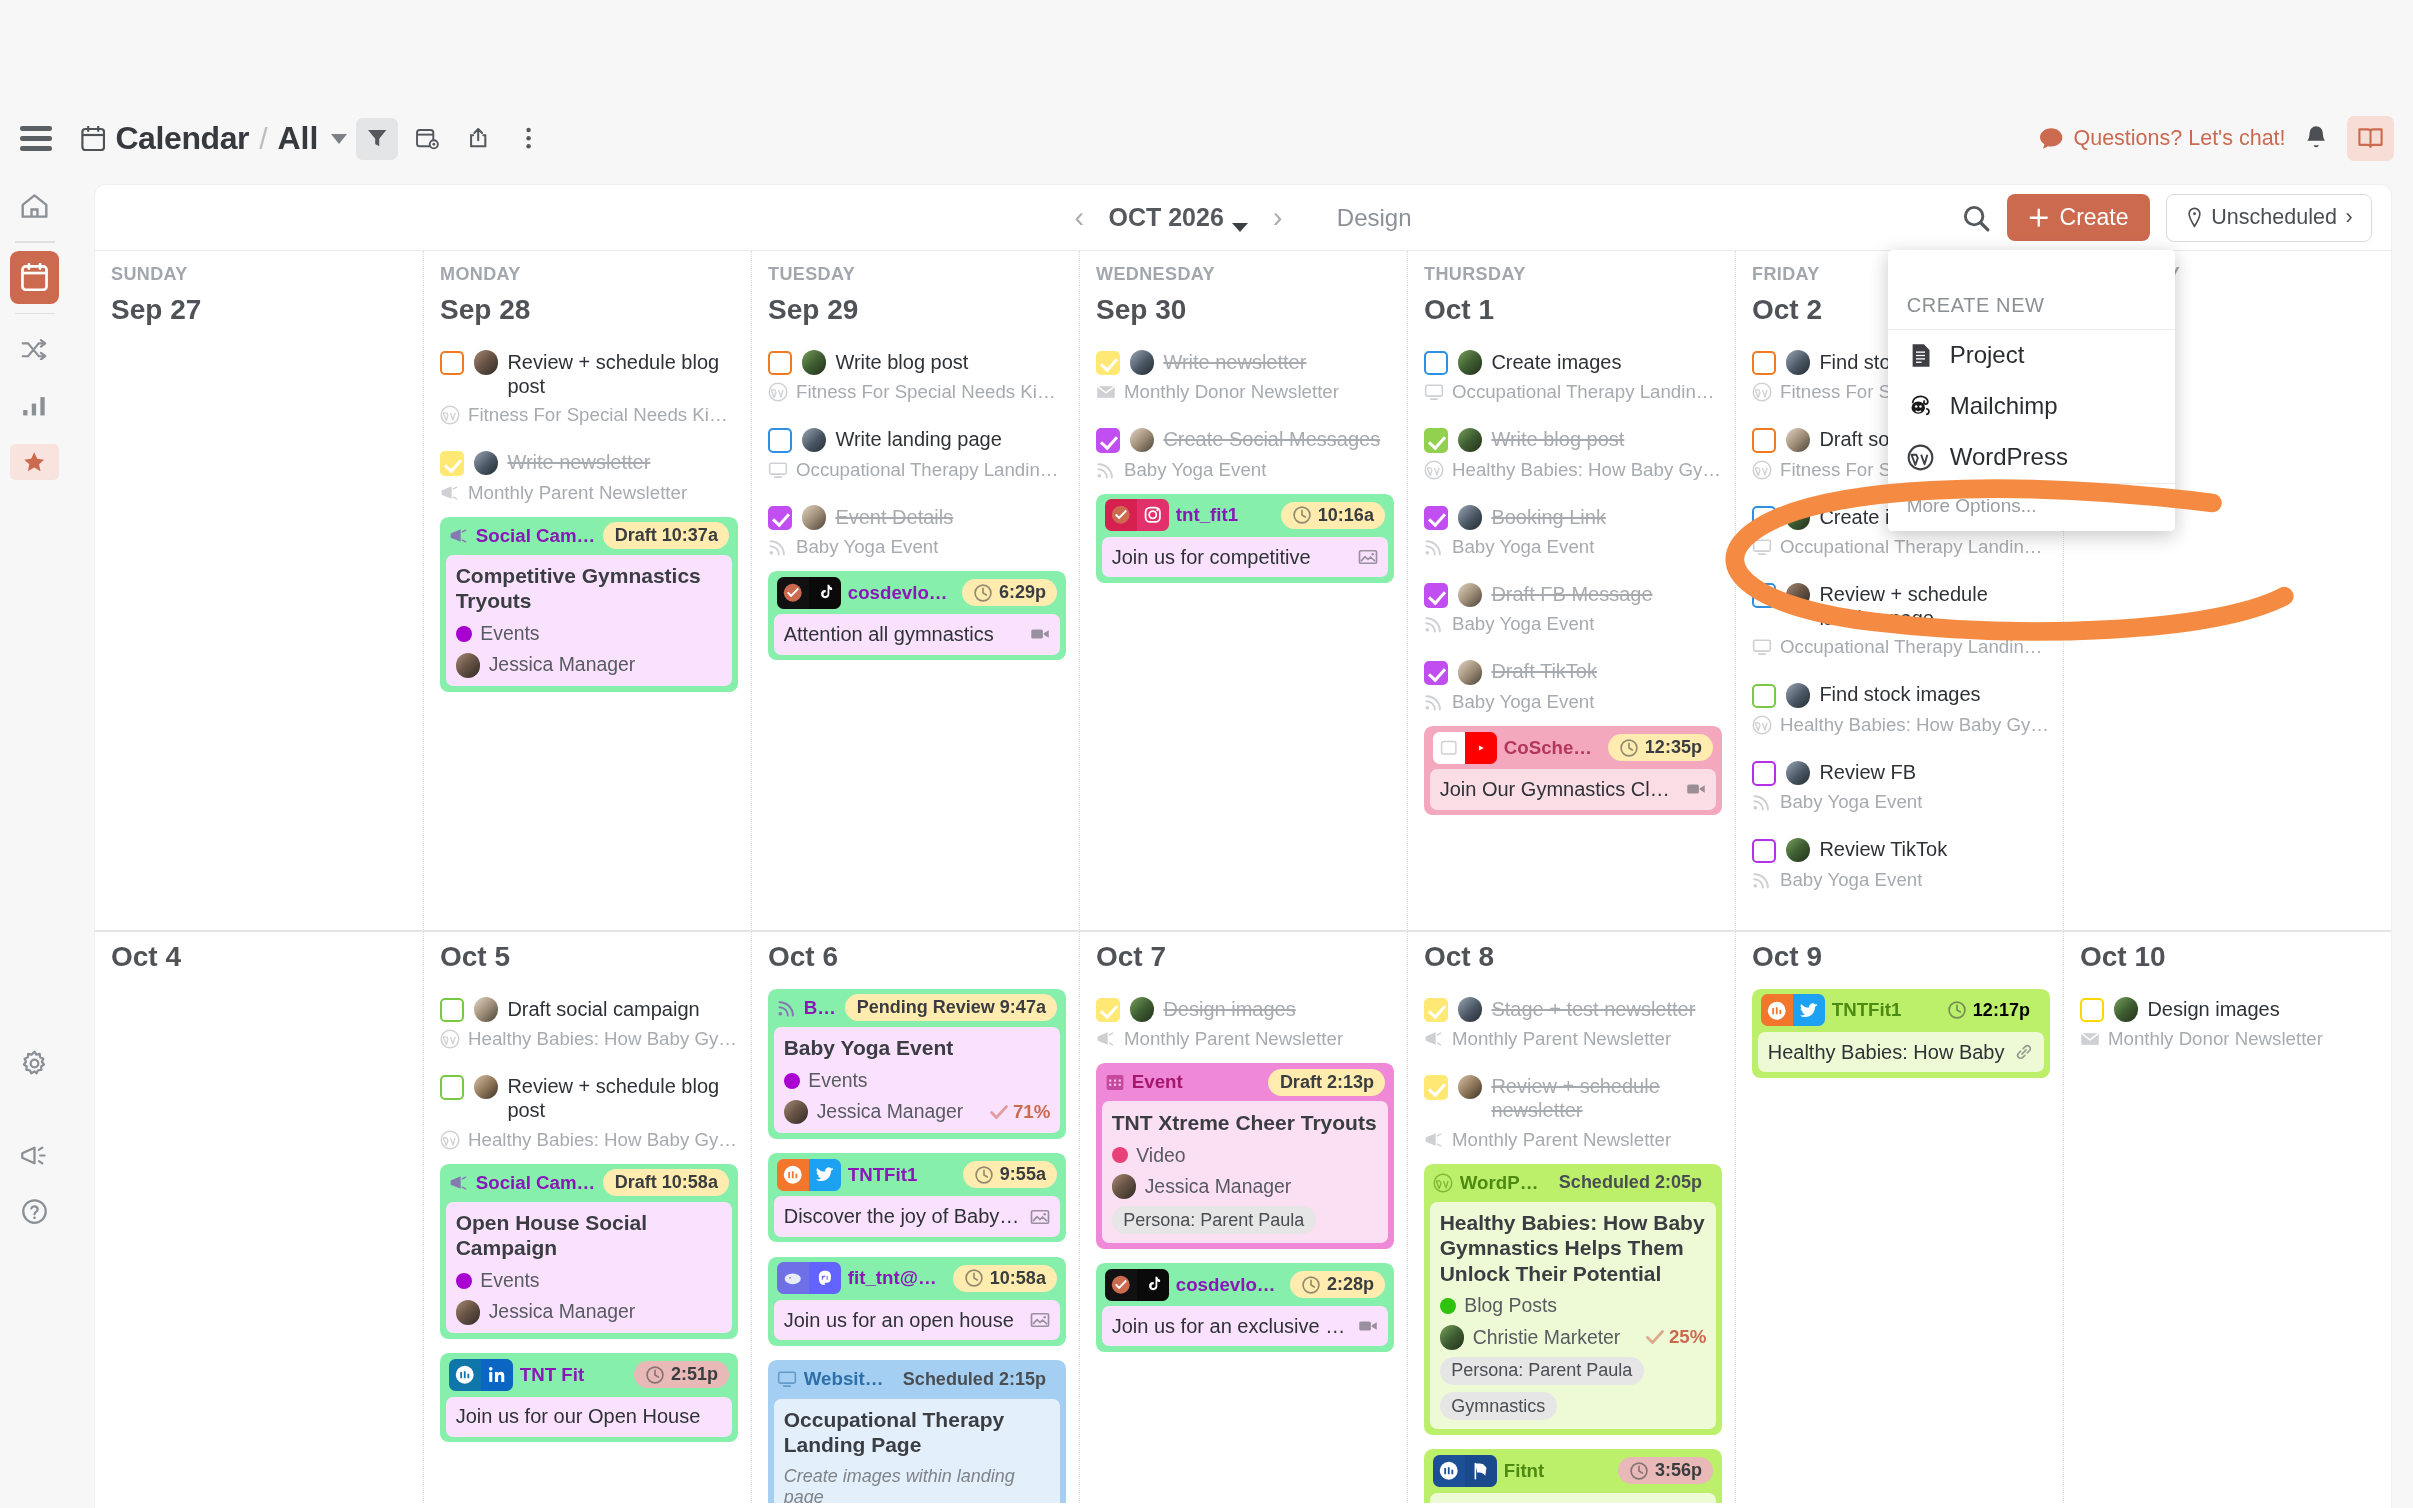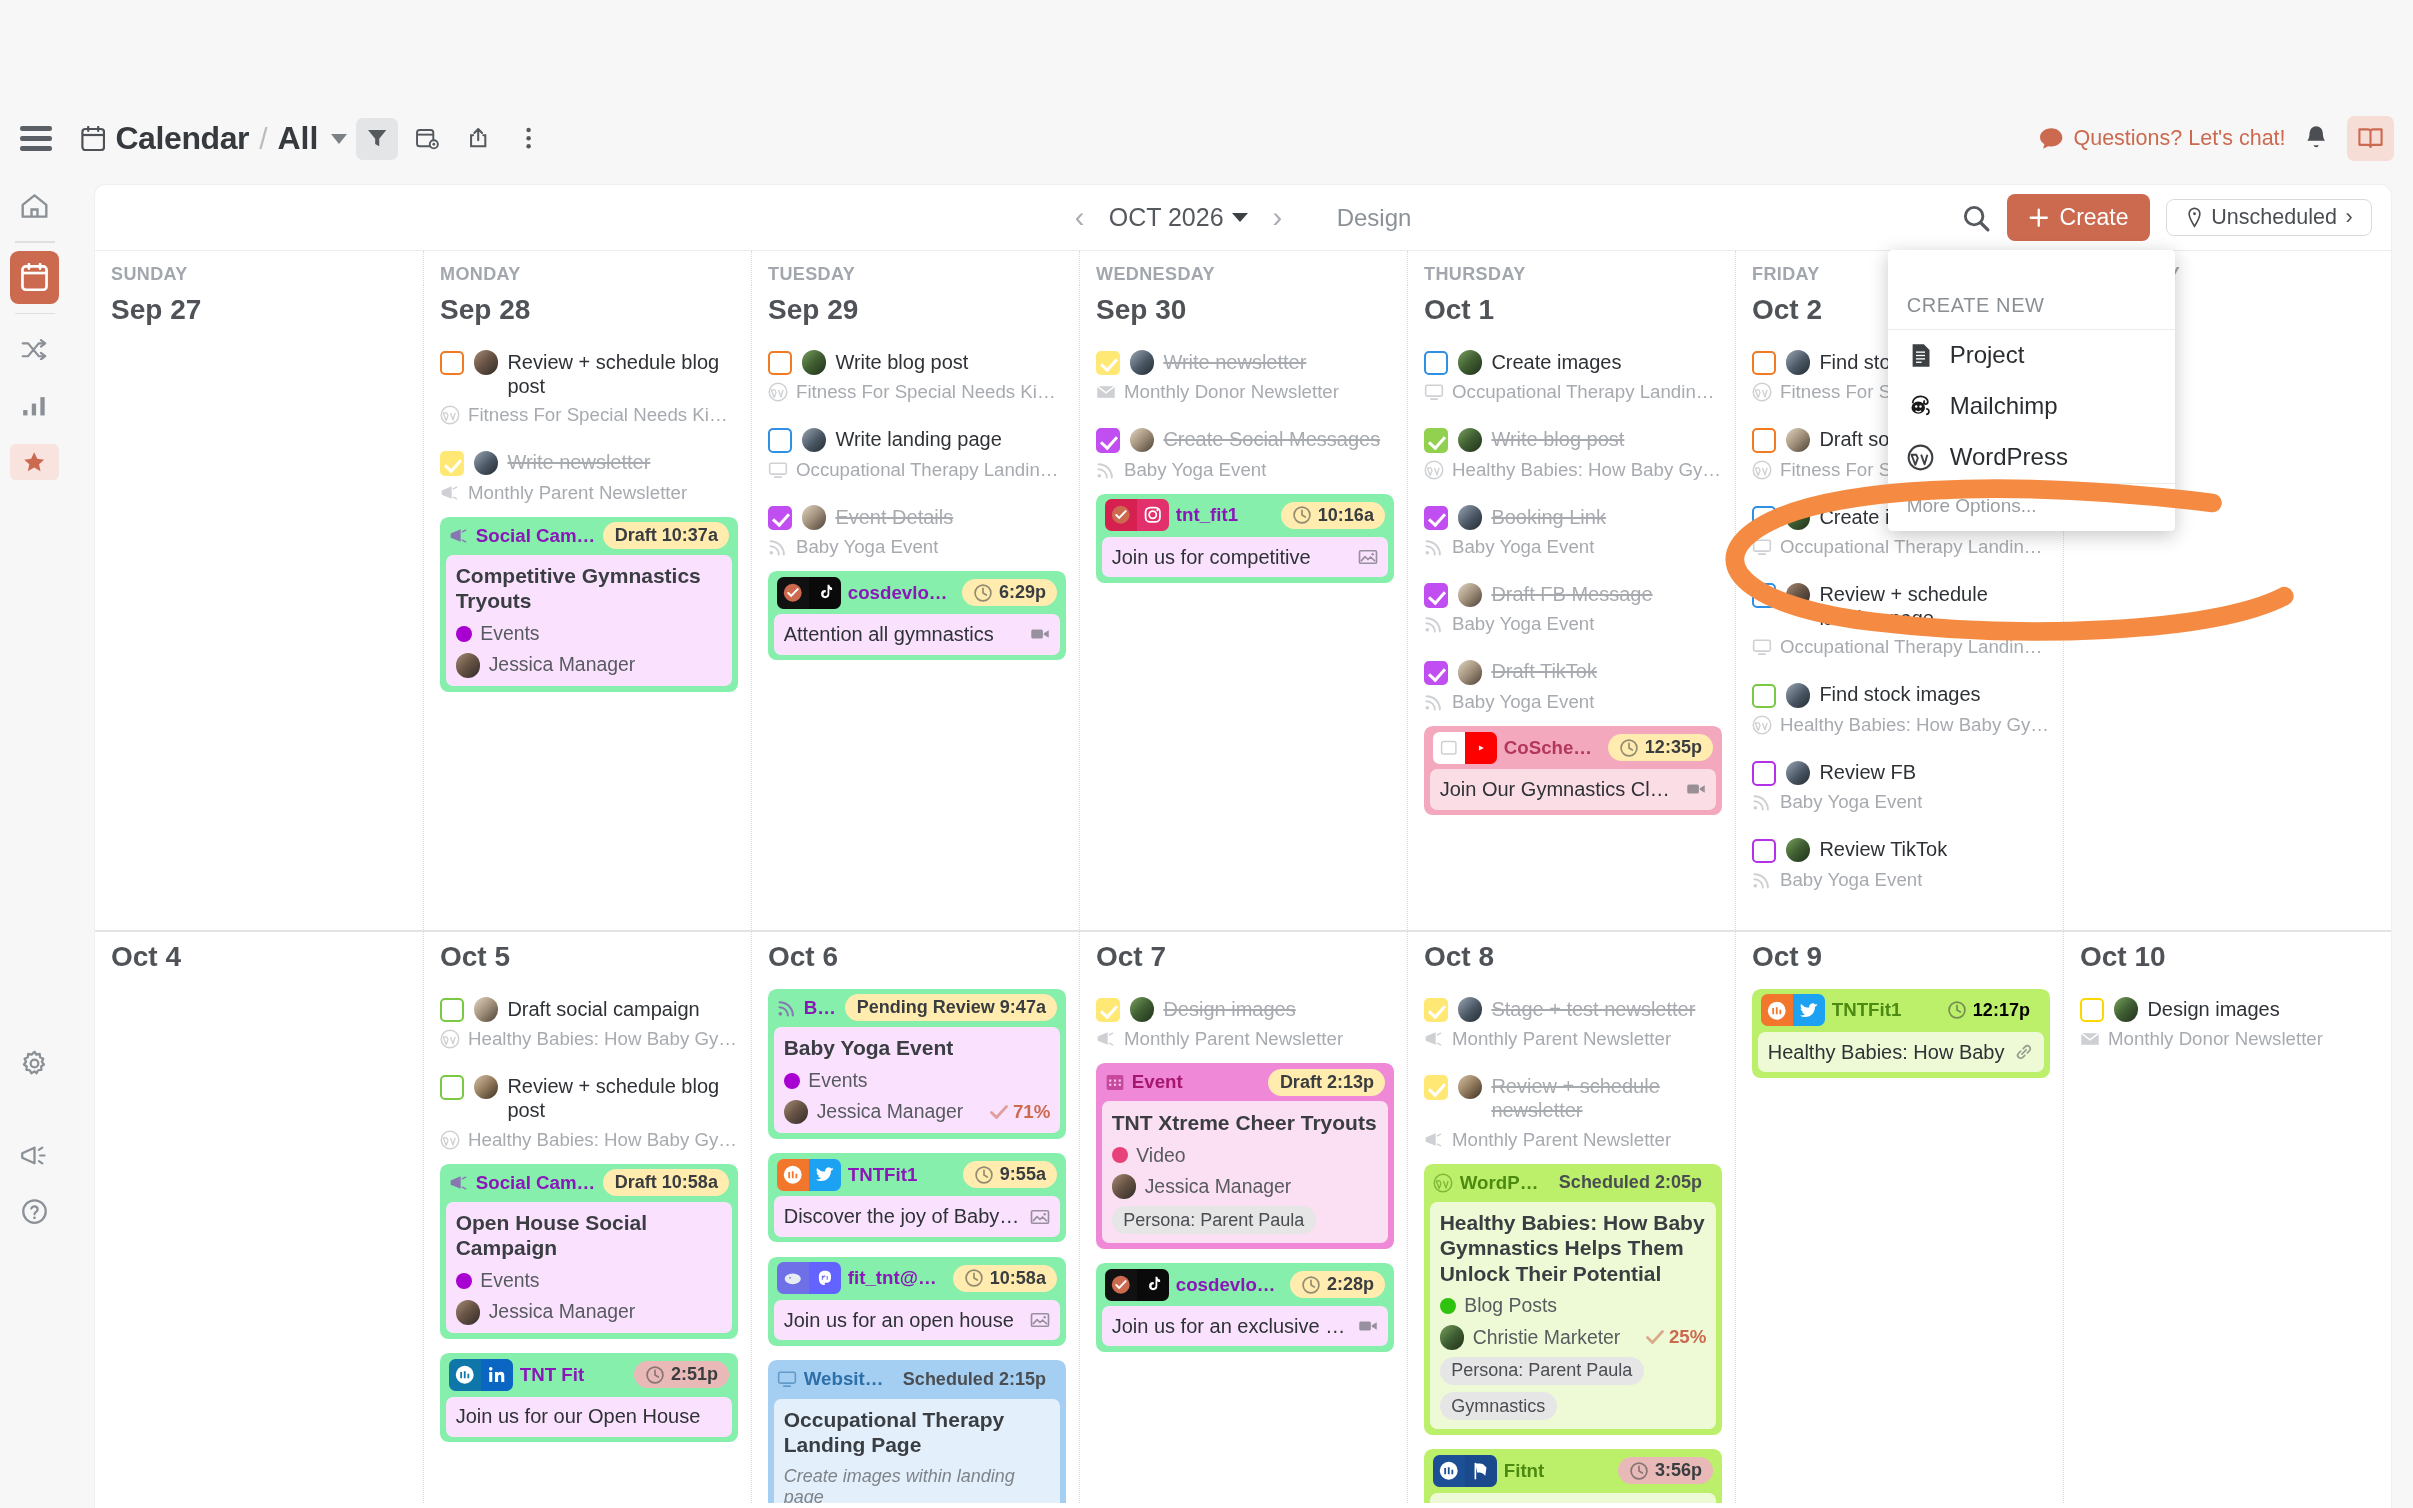--- a/index.html
+++ b/index.html
@@ -42,27 +42,27 @@
   
   .panel {
     position:absolute; left:95px; top:185px; width:2296px; height:1323px;
     background:#ffffff; border-radius:10px 10px 0 0;
     box-shadow:0 0 0 0.7px #eceded;
     overflow:hidden;
   }
   .cal-head { height:65px; display:flex; align-items:center; position:relative; }
   .nav-center { position:absolute; left:0; right:0; display:flex; align-items:center; justify-content:center; gap:24.4px; }
   .nav-arrow { font-size:29px; color:#a9adb2; cursor:pointer; font-weight:300; line-height:1;}
-  .month-label { font-size:25px; font-weight:400; color:#55595e; display:flex; align-items:center; gap:8.6px; cursor:pointer;}
+  .month-label { font-size:25px; font-weight:700; color:#55595e; display:flex; align-items:flex-end; gap:8.6px; cursor:pointer;}
   .month-caret { width:0;height:0;border-left:8px solid transparent;border-right:8px solid transparent;border-top:9.3px solid #3d4043;}
   .today-btn { font-size:24px; color:#8b9197; cursor:pointer; margin-left:30px;}
   .head-right { position:absolute; right:18.7px; display:flex; align-items:center; gap:16px;}
   .search-icon { width:30px;height:30px; cursor:pointer;}
   .create-btn { background:#cc6a50; color:#fff; border-radius:8px; height:47px; padding:0 21.5px; display:flex; align-items:center; gap:10px; font-size:23px; font-weight:500; cursor:pointer;}
-  .unsched-btn { border:1.4px solid #d8dade; border-radius:8px; height:37px; padding:0 18.7px; display:flex; align-items:center; gap:8.6px; font-size:21.5px; color:#4a4e53; background:#fff; cursor:pointer;}
+  .unsched-btn { border:1.4px solid #d8dade; border-radius:8px; height:48px; padding:0 18.7px; display:flex; align-items:center; gap:8.6px; font-size:21.5px; color:#4a4e53; background:#fff; cursor:pointer;}
 
   
   .daynames { display:grid; grid-template-columns:repeat(7,1fr); border-top:1.4px solid #ebecee; }
   .dayname { padding:13px 0 0 16px; font-size:18px; font-weight:700; color:#a2a7ad; letter-spacing:0.4px; }
   .dayname:not(:first-child){ border-left:1.4px dotted #d6d8da; }
 
   .week { display:grid; grid-template-columns:repeat(7,1fr); }
   .week1 { height:645px; }
   .week2 { height:573px; }
   .week + .week { border-top:2.2px solid #e3e4e6; }

